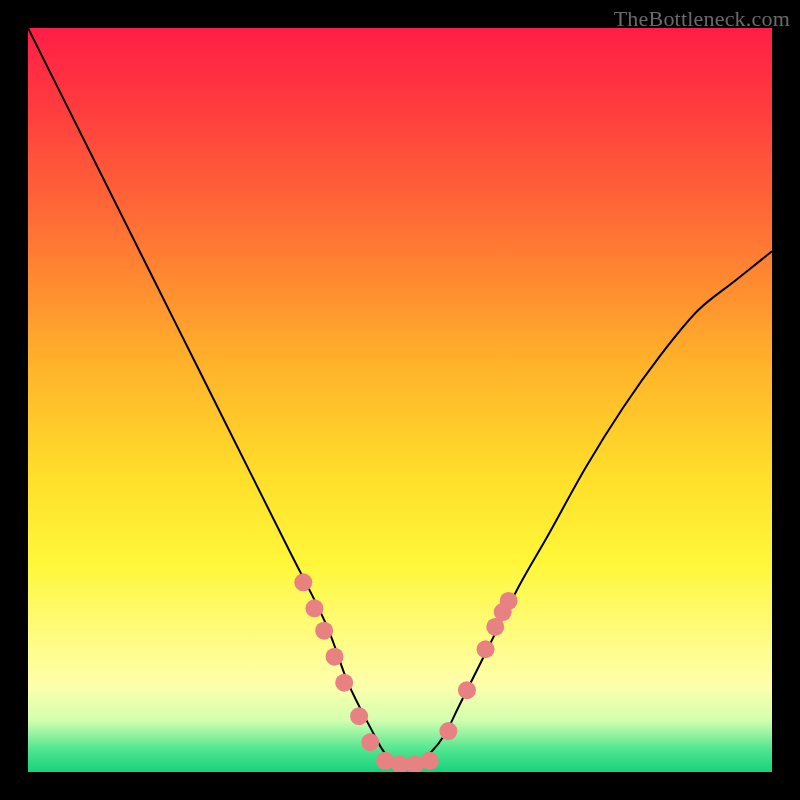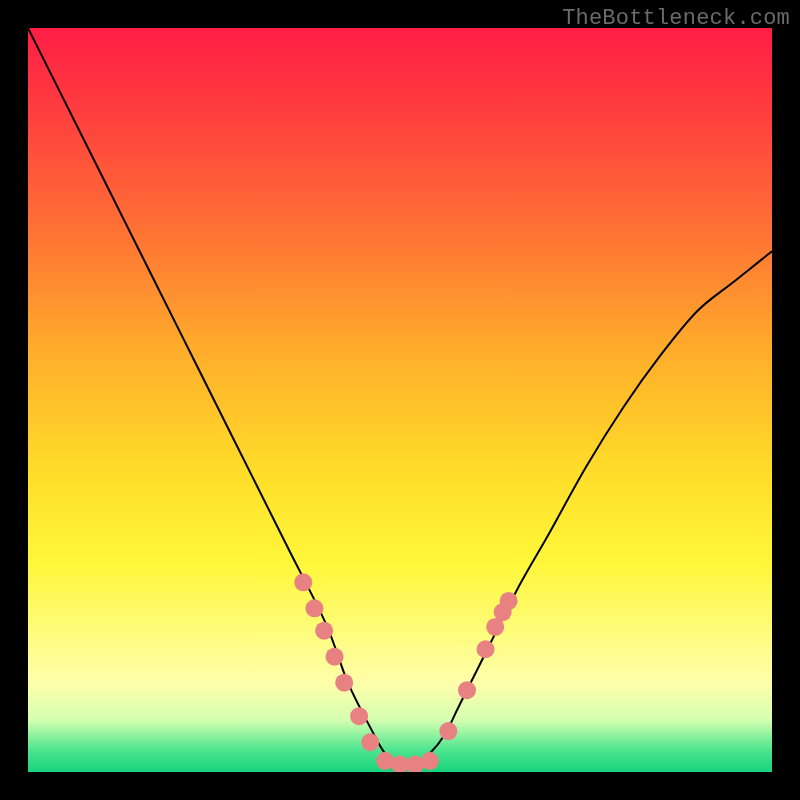--- a/index.html
+++ b/index.html
@@ -36,21 +36,21 @@
       #ffffaa 88%,
       #d4ffb0 93%,
       #4fe58f 97%,
       #17d27c 100%
     );
   }
   .watermark {
     position: absolute;
     top: 6px;
     right: 10px;
-    font-family: Liberation Mono, monospace;
+    font-family: Liberation Serif, serif;
     font-size: 22px;
     color: #6a6a6a;
     letter-spacing: 0.2px;
     user-select: none;
   }
   svg {
     position: absolute;
     left: 0;
     top: 0;
   }

